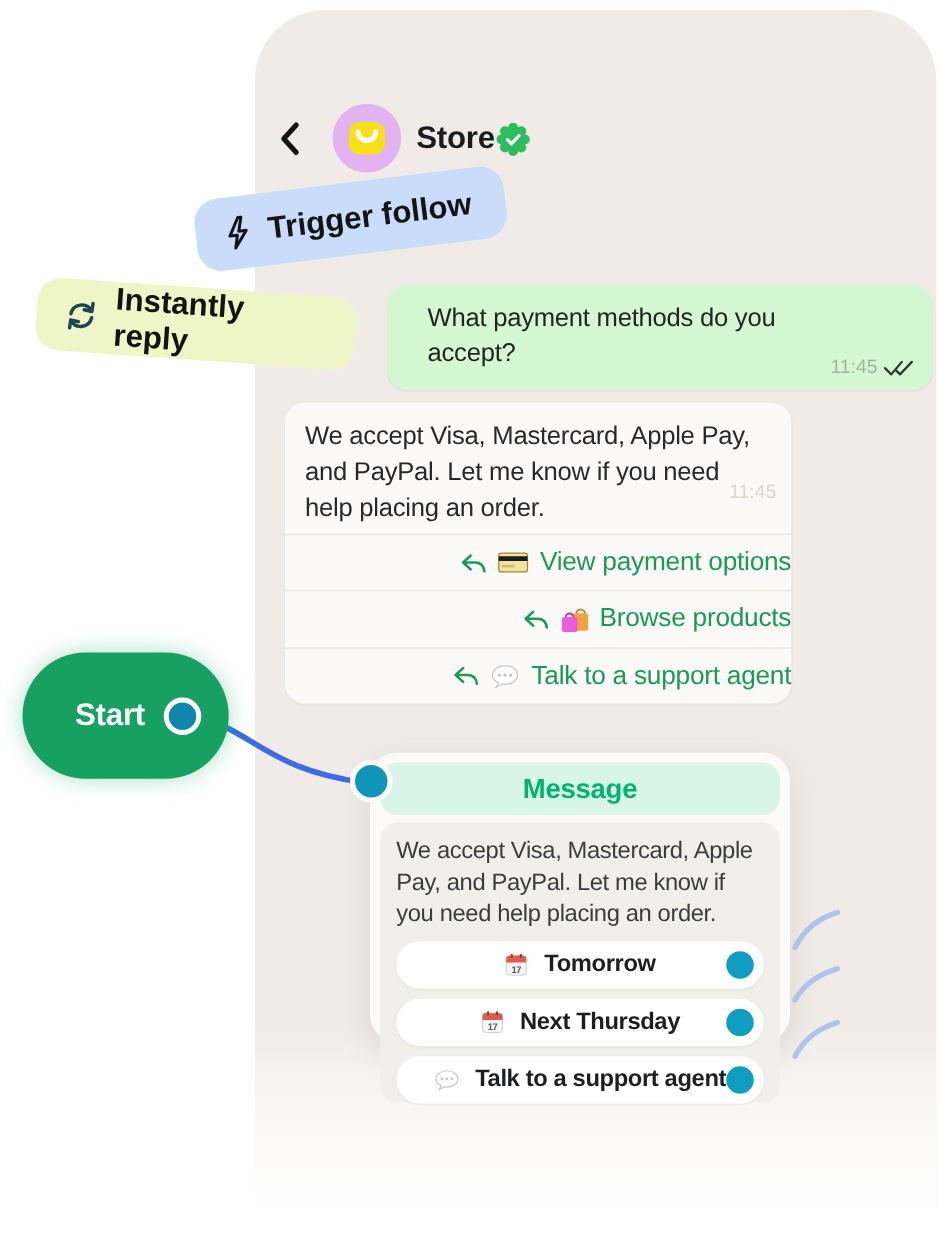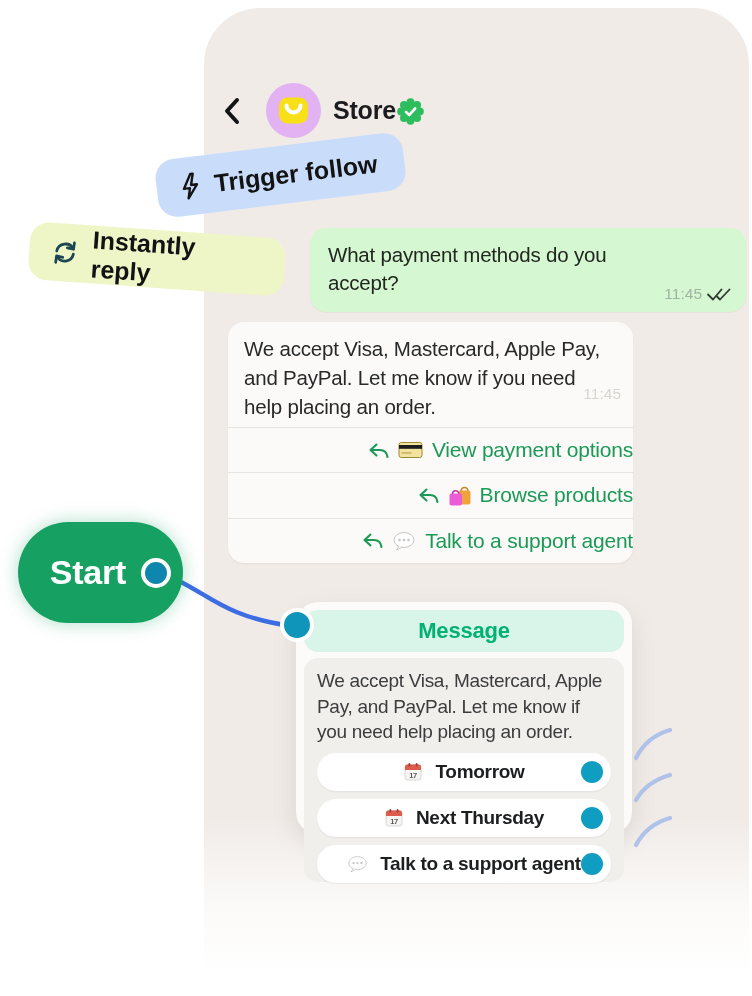--- a/index.html
+++ b/index.html
@@ -23,38 +23,38 @@
   
   .pill{position:absolute;height:58px;border-radius:19px;display:flex;align-items:center;
         gap:13px;padding:0 26px 0 22px;z-index:3;font-size:25px;font-weight:600;color:#131313;}
   .pill-trigger{left:156px;top:146px;width:249px;background:#c9ddfa;transform:rotate(-7deg);}
   .pill-reply{left:29px;top:230px;width:256px;background:#eef6c8;transform:rotate(4deg);}
 
   
   .bubble-user{position:absolute;left:310px;top:228px;width:436px;height:84px;border-radius:16px;
                background:#d5f7d1;box-shadow:0 1px 1px rgba(0,0,0,.04);z-index:2;}
   .bubble-user .msg{padding:13px 90px 0 18px;font-size:20.5px;line-height:28px;color:#21271f;
-                    letter-spacing:-0.2px;max-width:420px;}
+                    letter-spacing:-0.2px;max-width:420px;margin-left:14px;}
   .bubble-user .meta{position:absolute;right:15px;bottom:9px;display:flex;align-items:center;gap:5px;}
   .bubble-user .time{font-size:15.5px;color:#9fb4a1;}
 
   .bubble-bot{position:absolute;left:228px;top:322px;width:405px;height:241px;border-radius:16px;
               background:#fbfaf8;box-shadow:0 1px 2px rgba(0,0,0,.05);z-index:2;
               display:flex;flex-direction:column;}
   .bot-text{padding:12px 16px 6px;font-size:20.5px;line-height:29px;letter-spacing:-0.2px;
             color:#28292a;max-width:397px;}
   .bot-time{position:absolute;right:12px;top:63px;font-size:15.5px;color:#d9d5cf;}
   .qr-row{flex:1;border-top:1px solid #e7e5e0;display:flex;align-items:center;justify-content:flex-end;
           gap:9px;color:#1b9a57;font-size:21px;font-weight:500;letter-spacing:-0.2px;cursor:pointer;}
 
   
   .start-node{position:absolute;left:18px;top:522px;width:165px;height:101px;border-radius:51px;
               background:#16a163;display:flex;align-items:center;justify-content:center;gap:15px;
               z-index:5;box-shadow:0 0 18px rgba(22,161,99,.35);}
-  .start-label{color:#ffffff;font-size:34px;font-weight:700;letter-spacing:-0.2px;margin-left:20px;}
+  .start-label{color:#ffffff;font-size:25px;font-weight:700;letter-spacing:-0.2px;margin-left:20px;}
   .start-port{width:30px;height:30px;border-radius:50%;background:#0e86ae;border:4px solid #ffffff;}
 
   .connector{position:absolute;left:0;top:0;z-index:4;pointer-events:none;}
 
   
   .msg-card{position:absolute;left:296px;top:602px;width:336px;height:232px;border-radius:22px;
             background:#fcfbfa;box-shadow:0 10px 22px rgba(150,140,130,.22);z-index:5;}
   .card-header{margin:8px 8px 0;height:42px;border-radius:14px;background:#d9f4e8;
                display:flex;align-items:center;justify-content:center;}
   .card-title{color:#00b274;font-size:22px;font-weight:700;letter-spacing:-0.2px;}

